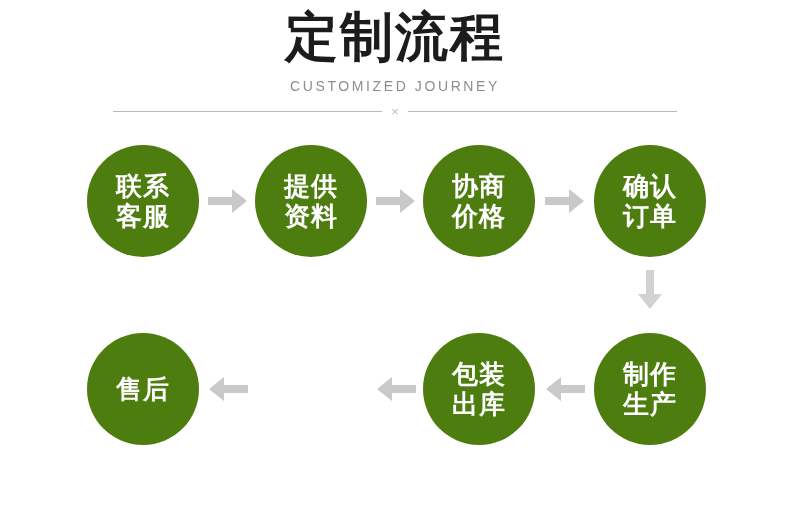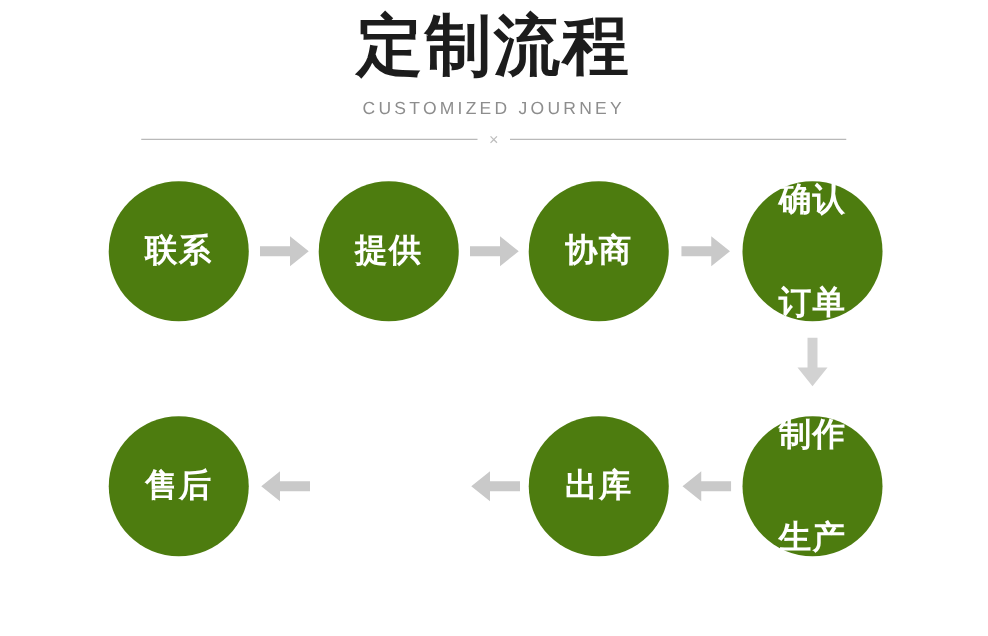--- a/index.html
+++ b/index.html
@@ -104,21 +104,21 @@
     font-family: "DejaVu Sans", "Liberation Sans", sans-serif;
     white-space: nowrap;
   }
 
   
   .r1 { top: 145px; }
   .r2 { top: 333px; }
   .c1 { left: 87px; }
   .c2 { left: 255px; }
   .c3 { left: 423px; }
-  .c4 { left: 594px; justify-content: space-between; }
+  .c4 { left: 594px; }
 
   
   .arrow-h {
     position: absolute;
     width: 40px;
     height: 26px;
     top: 188px;
   }
   .arrow-h.row2 { top: 376px; }
   .arrow-v {
@@ -147,40 +147,43 @@
   <div class="divider">
     <span class="divider-line"></span>
     <span class="divider-mark">×</span>
     <span class="divider-line"></span>
   </div>
 
   <div class="flow">
 
     <div class="node r1 c1">
       <span class="node-line">联系</span>
+      <span class="node-line">客服</span>
     </div>
 
     <div class="arrow-h a1">
       <svg width="40" height="26" viewBox="0 0 40 26" aria-hidden="true">
         <path d="M0 9 L24 9 L24 1 L39 13 L24 25 L24 17 L0 17 Z" fill="#c9c9c9"></path>
       </svg>
     </div>
 
     <div class="node r1 c2">
       <span class="node-line">提供</span>
+      <span class="node-line">资料</span>
     </div>
 
     <div class="arrow-h a2">
       <svg width="40" height="26" viewBox="0 0 40 26" aria-hidden="true">
         <path d="M0 9 L24 9 L24 1 L39 13 L24 25 L24 17 L0 17 Z" fill="#c9c9c9"></path>
       </svg>
     </div>
 
     <div class="node r1 c3">
       <span class="node-line">协商</span>
+      <span class="node-line">价格</span>
     </div>
 
     <div class="arrow-h a3">
       <svg width="40" height="26" viewBox="0 0 40 26" aria-hidden="true">
         <path d="M0 9 L24 9 L24 1 L39 13 L24 25 L24 17 L0 17 Z" fill="#c9c9c9"></path>
       </svg>
     </div>
 
     <div class="node r1 c4">
       <span class="node-line">确认</span>
@@ -204,20 +207,21 @@
     </div>
 
 
     <div class="arrow-h row2 a2">
       <svg width="40" height="26" viewBox="0 0 40 26" aria-hidden="true">
         <path d="M40 9 L16 9 L16 1 L1 13 L16 25 L16 17 L40 17 Z" fill="#c9c9c9"></path>
       </svg>
     </div>
 
     <div class="node r2 c3">
+      <span class="node-line">包装</span>
       <span class="node-line">出库</span>
     </div>
 
     <div class="arrow-h row2 a3">
       <svg width="40" height="26" viewBox="0 0 40 26" aria-hidden="true">
         <path d="M40 9 L16 9 L16 1 L1 13 L16 25 L16 17 L40 17 Z" fill="#c9c9c9"></path>
       </svg>
     </div>
 
     <div class="node r2 c4">

